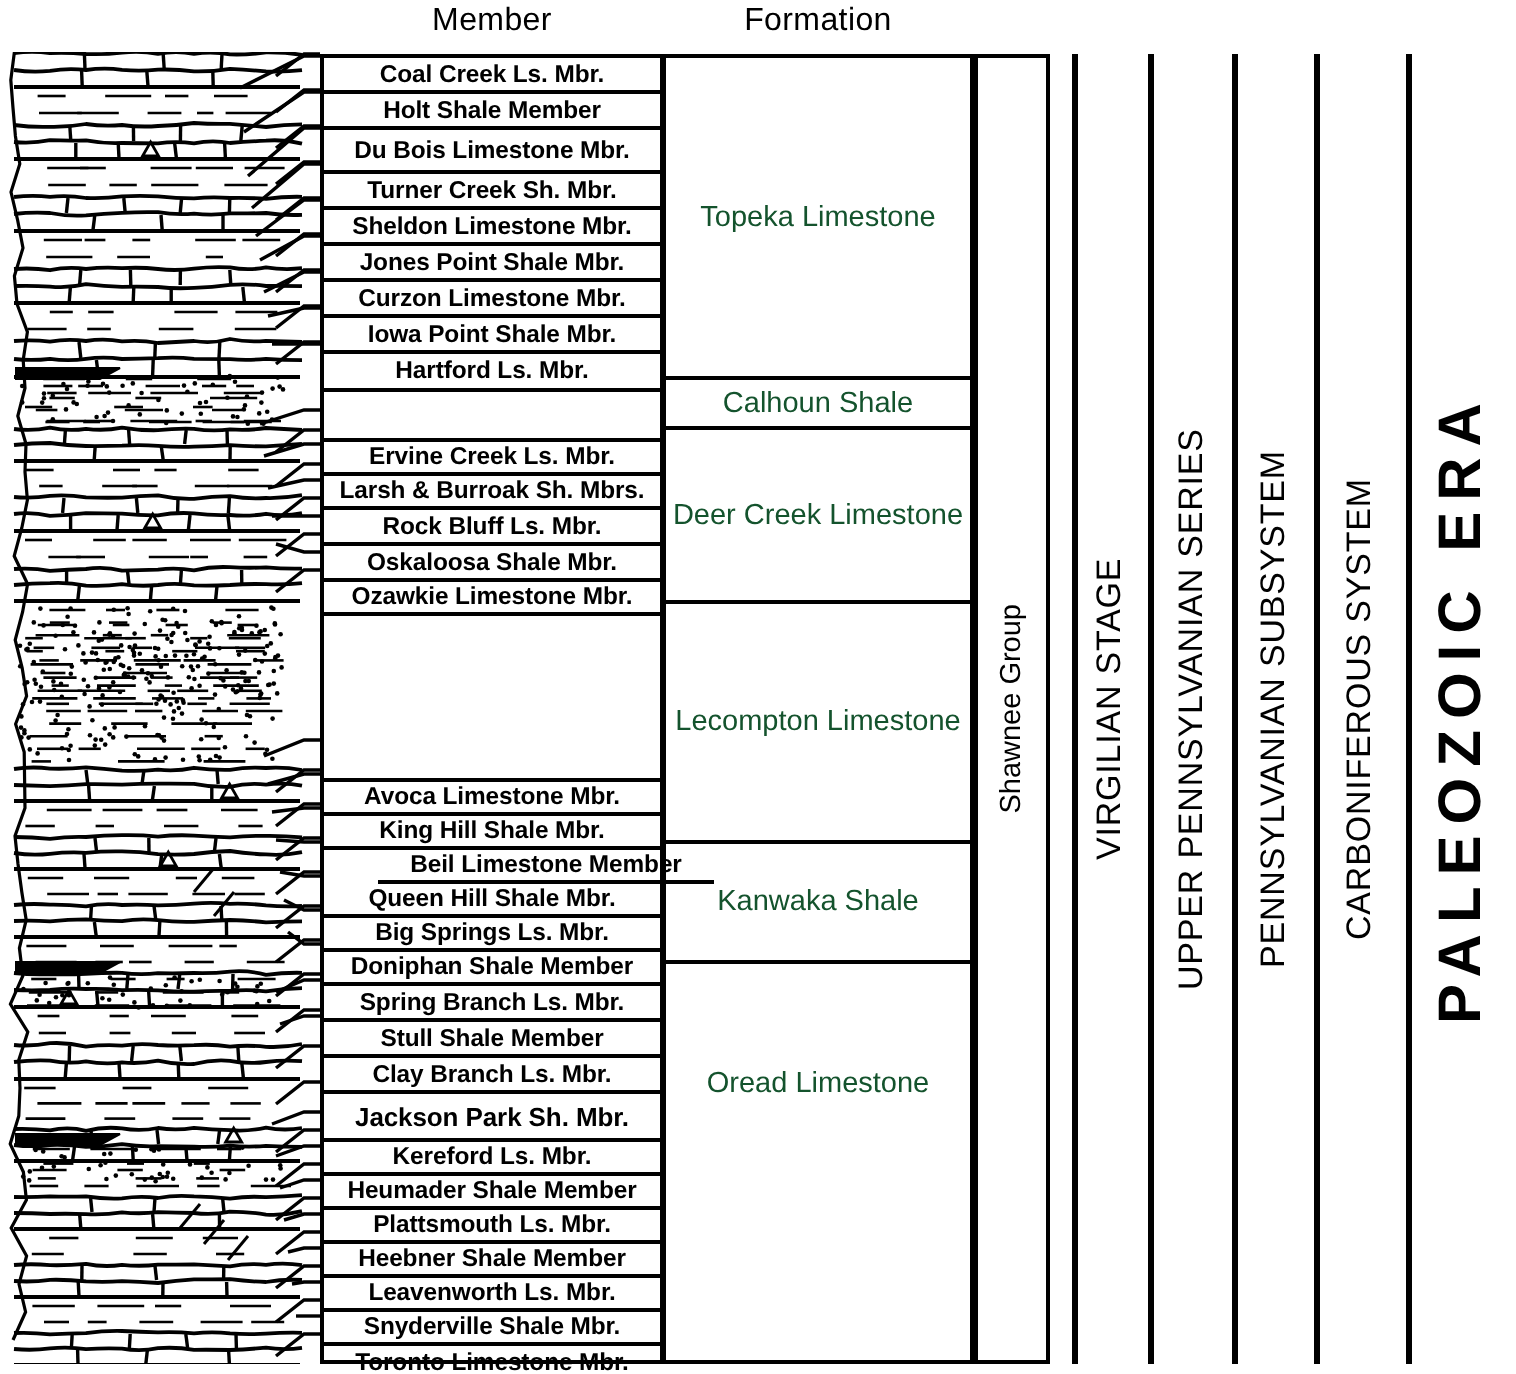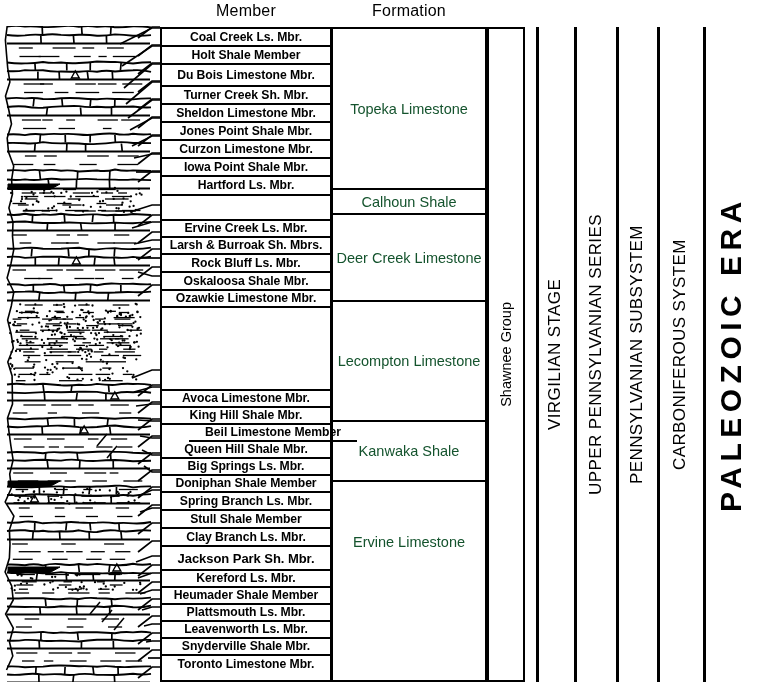--- a/index.html
+++ b/index.html
@@ -1127,20 +1127,23 @@
       <div class="mrow" style="height: 17px;">
         <span class="mlabel">Kereford Ls. Mbr.</span>
       </div>
       <div class="mrow" style="height: 17px;">
         <span class="mlabel">Heumader Shale Member</span>
       </div>
       <div class="mrow" style="height: 17px;">
         <span class="mlabel">Plattsmouth Ls. Mbr.</span>
       </div>
       <div class="mrow" style="height: 17px;">
+        <span class="mlabel">Heebner Shale Member</span>
+      </div>
+      <div class="mrow" style="height: 17px;">
         <span class="mlabel">Leavenworth Ls. Mbr.</span>
       </div>
       <div class="mrow" style="height: 17px;">
         <span class="mlabel">Snyderville Shale Mbr.</span>
       </div>
       <div class="mrow" style="height: 17px;">
         <span class="mlabel">Toronto Limestone Mbr.</span>
       </div>
     </div>
 
@@ -1154,21 +1157,21 @@
       <div class="frow" style="height: 87px;">
         <span class="flabel">Deer Creek Limestone</span>
       </div>
       <div class="frow" style="height: 120px;">
         <span class="flabel">Lecompton Limestone</span>
       </div>
       <div class="frow" style="height: 60px;">
         <span class="flabel">Kanwaka Shale</span>
       </div>
       <div class="frow" style="height: 119px;">
-        <span class="flabel">Ervine Limestone</span>
+        <span class="flabel">Oread Limestone</span>
       </div>
     </div>
 
   <div id="group-col">
     <span class="vlabel">Shawnee Group</span>
   </div>
 
   <div class="vrule" style="left:536px;top:27px;height:655px"></div>
   <div class="vrule" style="left:574px;top:27px;height:655px"></div>
   <div class="vrule" style="left:616px;top:27px;height:655px"></div>

